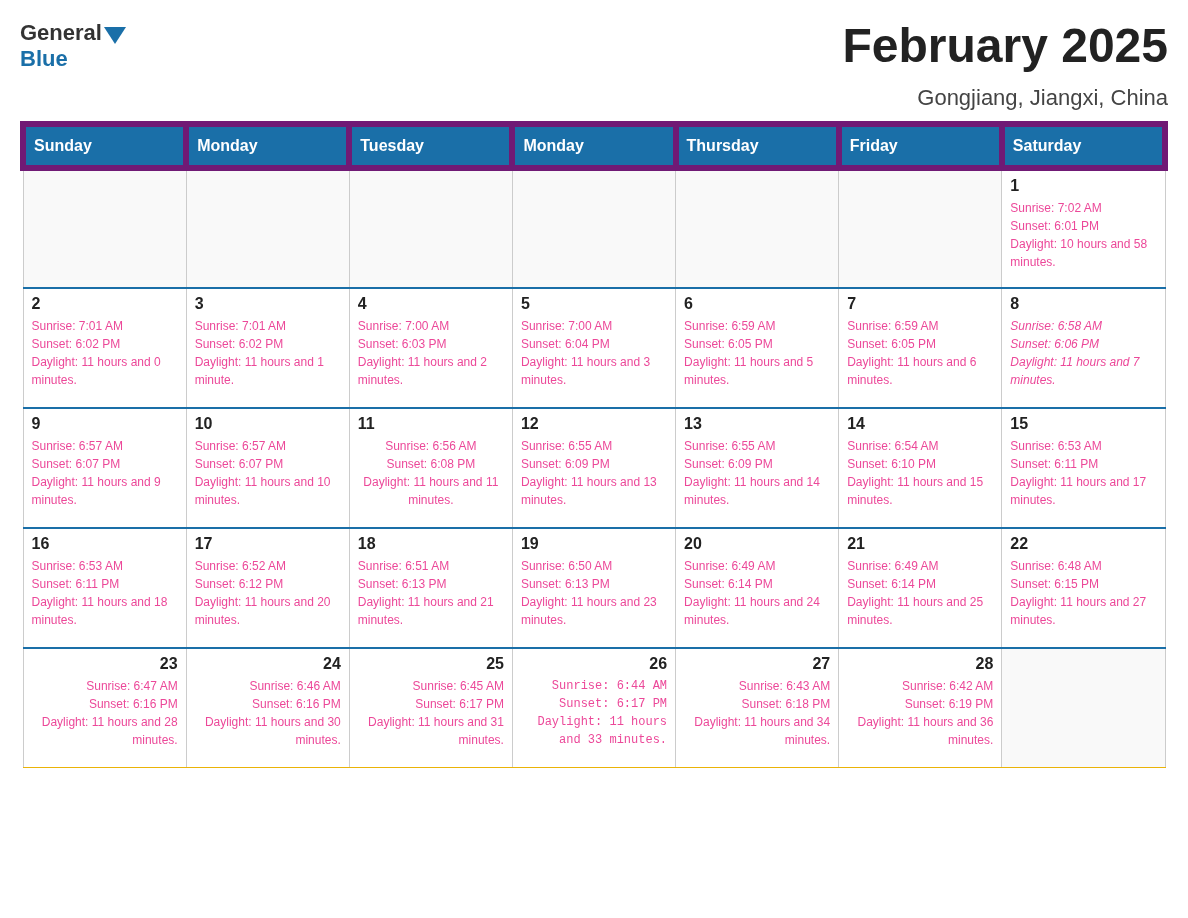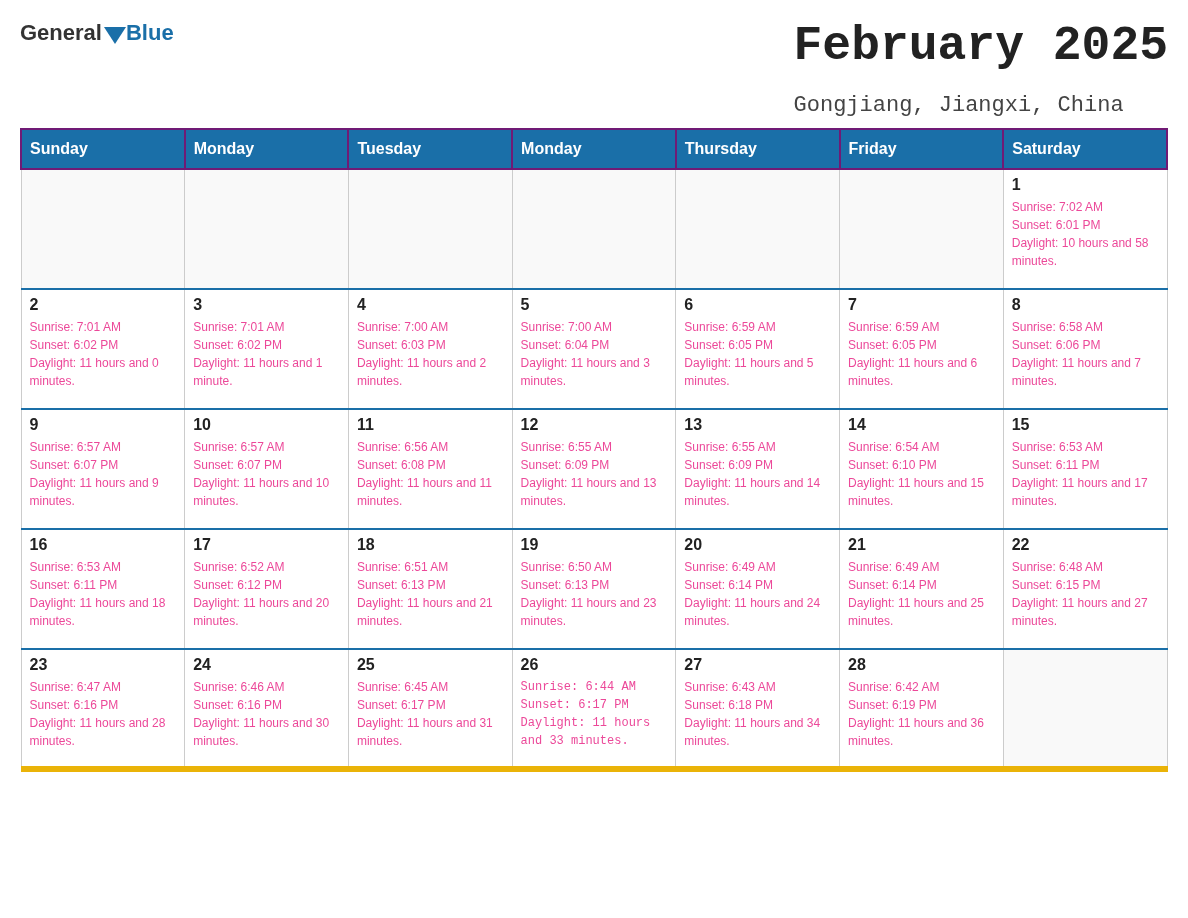--- a/index.html
+++ b/index.html
@@ -22,55 +22,54 @@
       color: #333;
     }
     .logo-blue {
       font-size: 22px;
       font-weight: bold;
       color: #1a6fa8;
       margin-top: 4px;
     }
     .logo-block {
       display: flex;
-      flex-direction: row;
+      flex-direction: column;
       align-items: flex-start;
     }
     .logo-top-row {
       display: flex;
       align-items: flex-end;
     }
     .title-block {
-      text-align: left;
-      font-family: Liberation Mono, monospace;
+      text-align: right;
     }
     .calendar-title {
       font-size: 48px;
       font-weight: bold;
       color: #222;
       line-height: 1.1;
     }
     .calendar-subtitle {
       font-size: 22px;
       color: #444;
-      margin-top: 20px;
+      margin-top: 12px;
     }
     table {
       width: 100%;
       border-collapse: collapse;
       table-layout: fixed;
     }
     thead th {
       background-color: #1a6fa8;
       color: #fff;
       font-size: 16px;
       font-weight: bold;
       padding: 10px 8px;
       text-align: left;
-      border: 2px solid #701a75;
+      border: 6px solid #701a75;
     }
     tbody td {
       border: 1px solid #ccc;
       vertical-align: top;
       padding: 6px 8px;
       min-height: 100px;
       height: 120px;
     }
     .day-number {
       font-size: 16px;
@@ -84,21 +83,22 @@
       color: #ec4899;
       line-height: 1.5;
     }
     .empty-cell {
       background: #f9f9f9;
     }
     tbody tr td {
       border-bottom: 2px solid #1a6fa8;
     }
     tbody tr:last-child td {
-      border-bottom: 6px solid #eab308;
+      border-bottom: 1px solid #eab308;
+      text-align: right;
     }
   </style>
 </head>
 <body>
 
 <div class="header">
   <div class="logo-block">
     <div class="logo-top-row">
       <span class="logo-text-general">General</span>
       <span style="display:inline-block; width:0; height:0; border-left:11px solid transparent; border-right:11px solid transparent; border-top:17px solid #1a6fa8; margin-left:2px; margin-bottom:2px;"></span>
@@ -172,41 +172,41 @@
 Daylight: 11 hours and 5 minutes.</div>
         </td>
         <td>
           <span class="day-number">7</span>
           <div class="day-info" style="white-space: pre-line;">Sunrise: 6:59 AM
 Sunset: 6:05 PM
 Daylight: 11 hours and 6 minutes.</div>
         </td>
         <td>
           <span class="day-number">8</span>
-          <div class="day-info" style="white-space: pre-line;">Sunrise: 6:58 AM
+          <div class="day-info" style="white-space: pre-line; font-style: italic;">Sunrise: 6:58 AM
 Sunset: 6:06 PM
 Daylight: 11 hours and 7 minutes.</div>
         </td>
       </tr>
       <tr>
         <td>
           <span class="day-number">9</span>
           <div class="day-info" style="white-space: pre-line;">Sunrise: 6:57 AM
 Sunset: 6:07 PM
 Daylight: 11 hours and 9 minutes.</div>
         </td>
         <td>
           <span class="day-number">10</span>
           <div class="day-info" style="white-space: pre-line;">Sunrise: 6:57 AM
 Sunset: 6:07 PM
 Daylight: 11 hours and 10 minutes.</div>
         </td>
         <td>
           <span class="day-number">11</span>
-          <div class="day-info" style="white-space: pre-line;">Sunrise: 6:56 AM
+          <div class="day-info" style="white-space: pre-line; text-align: center;">Sunrise: 6:56 AM
 Sunset: 6:08 PM
 Daylight: 11 hours and 11 minutes.</div>
         </td>
         <td>
           <span class="day-number">12</span>
           <div class="day-info" style="white-space: pre-line;">Sunrise: 6:55 AM
 Sunset: 6:09 PM
 Daylight: 11 hours and 13 minutes.</div>
         </td>
         <td>

